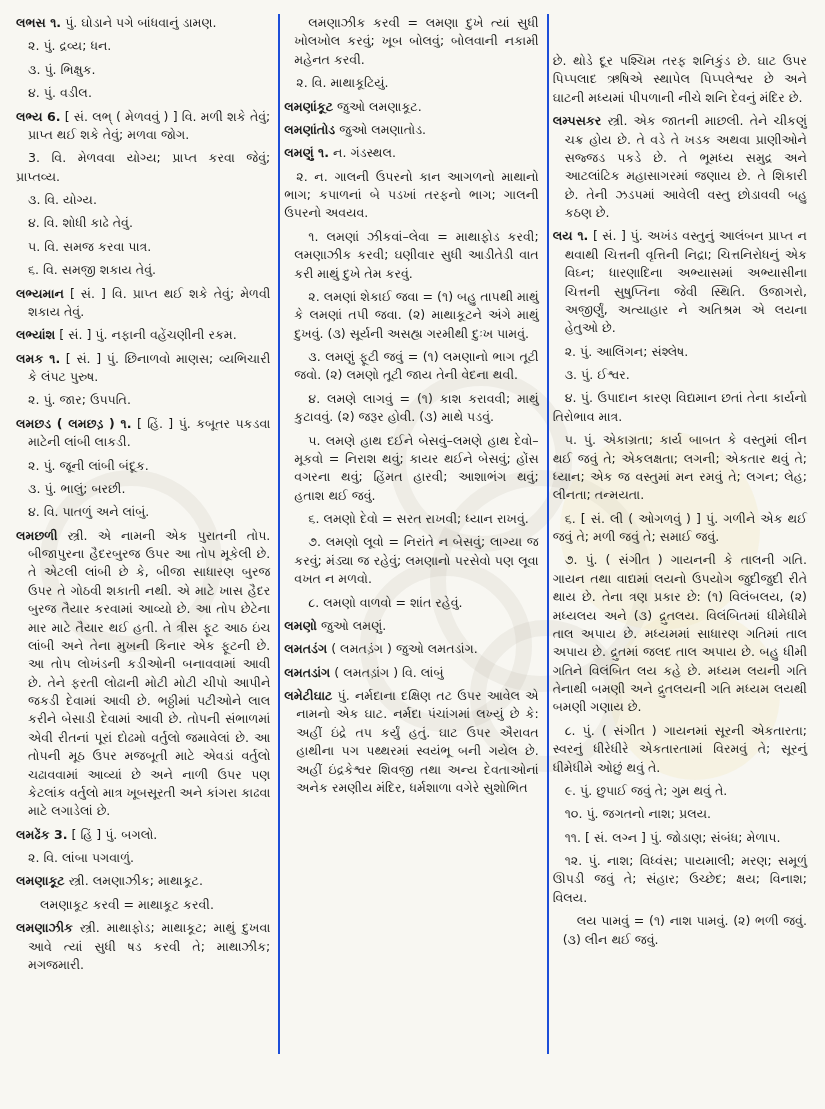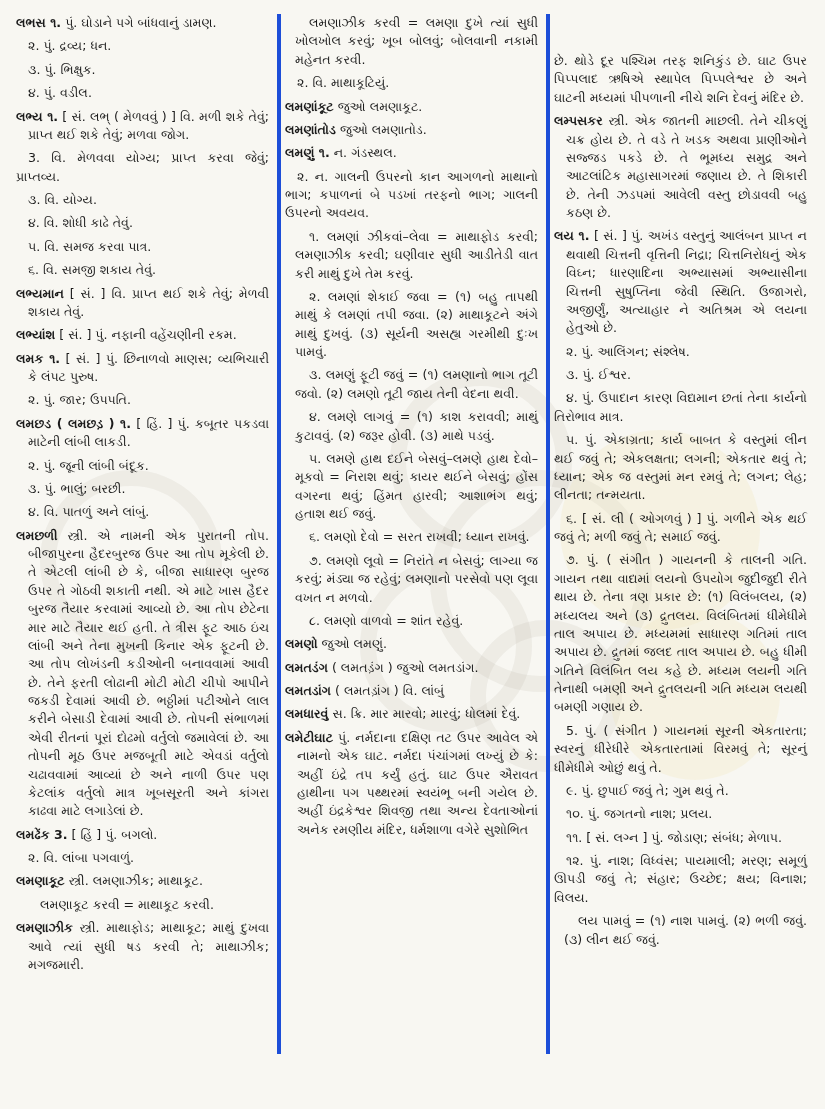--- a/index.html
+++ b/index.html
@@ -47,21 +47,21 @@
   }
   .col{
     flex:1 1 0;
     box-sizing:border-box;
     padding:0 8px 0 4px;
     font-size:12.6px;
     line-height:1.46;
     text-align:justify;
     overflow:hidden;
   }
-  .col.c1,.col.c2{border-right:4px solid #1d4ed8;}
+  .col.c1,.col.c2{border-right:2px solid #1d4ed8;}
   .col p{margin:0 0 5px 0;}
   .col p.entry{padding-left:12px;text-indent:-12px;}
   .col p.sense{text-indent:12px;}
   .col p.idiom{padding-left:10px;text-indent:14px;}
   .col p.cont{text-indent:0;margin-top:38px;}
   b.head{font-weight:bold;}
 </style>
 </head>
 <body>
 
@@ -74,21 +74,21 @@
   <div class="wm blob wm6"></div>
   <div class="wm ring wm7"></div>
 
 
   <div class="columns">
     <div class="col c1">
         <p class="entry"><b class="head">લભસ ૧.</b> પું. ઘોડાને પગે બાંધવાનું ડામણ.</p>
         <p class="sense">૨. પું. દ્રવ્ય; ધન.</p>
         <p class="sense">૩. પું. ભિક્ષુક.</p>
         <p class="sense">૪. પું. વડીલ.</p>
-        <p class="entry"><b class="head">લભ્ય ૧.</b> [ સં. લભ્ ( મેળવવું ) ] વિ. મળી શકે તેવું; પ્રાપ્ત થઈ શકે તેવું; મળવા જોગ.</p>
+        <p class="entry"><b class="head">લભ્ય 6.</b> [ સં. લભ્ ( મેળવવું ) ] વિ. મળી શકે તેવું; પ્રાપ્ત થઈ શકે તેવું; મળવા જોગ.</p>
         <p class="sense">3. વિ. મેળવવા યોગ્ય; પ્રાપ્ત કરવા જેવું; પ્રાપ્તવ્ય.</p>
         <p class="sense">૩. વિ. યોગ્ય.</p>
         <p class="sense">૪. વિ. શોધી કાઢે તેવું.</p>
         <p class="sense">૫. વિ. સમજ કરવા પાત્ર.</p>
         <p class="sense">૬. વિ. સમજી શકાય તેવું.</p>
         <p class="entry"><b class="head">લભ્યમાન</b> [ સં. ] વિ. પ્રાપ્ત થઈ શકે તેવું; મેળવી શકાય તેવું.</p>
         <p class="entry"><b class="head">લભ્યાંશ</b> [ સં. ] પું. નફાની વહેંચણીની રકમ.</p>
         <p class="entry"><b class="head">લમક ૧.</b> [ સં. ] પું. છિનાળવો માણસ; વ્યભિચારી કે લંપટ પુરુષ.</p>
         <p class="sense">૨. પું. જાર; ઉપપતિ.</p>
         <p class="entry"><b class="head">લમછડ ( લમછડ઼ ) ૧.</b> [ હિં. ] પું. કબૂતર પકડવા માટેની લાંબી લાકડી.</p>
@@ -113,34 +113,33 @@
         <p class="idiom">૨. લમણાં શેકાઈ જવા = (૧) બહુ તાપથી માથું કે લમણાં તપી જવા. (૨) માથાકૂટને અંગે માથું દુખવું. (૩) સૂર્યની અસહ્ય ગરમીથી દુઃખ પામવું.</p>
         <p class="idiom">૩. લમણું ફૂટી જવું = (૧) લમણાનો ભાગ તૂટી જવો. (૨) લમણો તૂટી જાય તેની વેદના થવી.</p>
         <p class="idiom">૪. લમણે લાગવું = (૧) કાશ કરાવવી; માથું કુટાવવું. (૨) જરૂર હોવી. (૩) માથે પડવું.</p>
         <p class="idiom">૫. લમણે હાથ દઈને બેસવું–લમણે હાથ દેવો–મૂકવો = નિરાશ થવું; કાયર થઈને બેસવું; હોંસ વગરના થવું; હિંમત હારવી; આશાભંગ થવું; હતાશ થઈ જવું.</p>
         <p class="idiom">૬. લમણો દેવો = સરત રાખવી; ધ્યાન રાખવું.</p>
         <p class="idiom">૭. લમણો લૂવો = નિરાંતે ન બેસવું; લાગ્યા જ કરવું; મંડ્યા જ રહેવું; લમણાનો પરસેવો પણ લૂવા વખત ન મળવો.</p>
         <p class="idiom">૮. લમણો વાળવો = શાંત રહેવું.</p>
         <p class="entry"><b class="head">લમણો</b> જુઓ લમણું.</p>
         <p class="entry"><b class="head">લમતડંગ</b> ( લમતડ઼ંગ ) જુઓ લમતડાંગ.</p>
         <p class="entry"><b class="head">લમતડાંગ</b> ( લમતડ઼ાંગ ) વિ. લાંબું</p>
-        <p class="entry"><b class="head">લમધારવું</b> સ. ક્રિ. માર મારવો; મારવું; ધોલમાં દેવું.</p>
         <p class="entry"><b class="head">લમેટીઘાટ</b> પું. નર્મદાના દક્ષિણ તટ ઉપર આવેલ એ નામનો એક ઘાટ. નર્મદા પંચાંગમાં લખ્યું છે કે: અહીં ઇંદ્રે તપ કર્યું હતું. ઘાટ ઉપર ઐરાવત હાથીના પગ પથ્થરમાં સ્વયંભૂ બની ગયેલ છે. અહીં ઇંદ્રકેશ્વર શિવજી તથા અન્ય દેવતાઓનાં અનેક રમણીય મંદિર, ધર્મશાળા વગેરે સુશોભિત</p>
       </div>
     <div class="col c3">
         <p class="cont">છે. થોડે દૂર પશ્ચિમ તરફ શનિકુંડ છે. ઘાટ ઉપર પિપ્પલાદ ઋષિએ સ્થાપેલ પિપ્પલેશ્વર છે અને ઘાટની મધ્યમાં પીપળાની નીચે શનિ દેવનું મંદિર છે.</p>
         <p class="entry"><b class="head">લમ્પસકર</b> સ્ત્રી. એક જાતની માછલી. તેને ચીકણું ચક્ર હોય છે. તે વડે તે ખડક અથવા પ્રાણીઓને સજ્જડ પકડે છે. તે ભૂમધ્ય સમુદ્ર અને આટલાંટિક મહાસાગરમાં જણાય છે. તે શિકારી છે. તેની ઝડપમાં આવેલી વસ્તુ છોડાવવી બહુ કઠણ છે.</p>
         <p class="entry"><b class="head">લય ૧.</b> [ સં. ] પું. અખંડ વસ્તુનું આલંબન પ્રાપ્ત ન થવાથી ચિત્તની વૃત્તિની નિદ્રા; ચિત્તનિરોધનું એક વિઘ્ન; ધારણાદિના અભ્યાસમાં અભ્યાસીના ચિત્તની સુષુપ્તિના જેવી સ્થિતિ. ઉજાગરો, અજીર્ણું, અત્યાહાર ને અતિશ્રમ એ લયના હેતુઓ છે.</p>
         <p class="sense">૨. પું. આલિંગન; સંશ્લેષ.</p>
         <p class="sense">૩. પું. ઈશ્વર.</p>
         <p class="sense">૪. પું. ઉપાદાન કારણ વિદ્યમાન છતાં તેના કાર્યનો તિરોભાવ માત્ર.</p>
         <p class="sense">૫. પું. એકાગ્રતા; કાર્ય બાબત કે વસ્તુમાં લીન થઈ જવું તે; એકલક્ષતા; લગની; એકતાર થવું તે; ધ્યાન; એક જ વસ્તુમાં મન રમવું તે; લગન; લેહ; લીનતા; તન્મયતા.</p>
         <p class="sense">૬. [ સં. લી ( ઓગળવું ) ] પું. ગળીને એક થઈ જવું તે; મળી જવું તે; સમાઈ જવું.</p>
         <p class="sense">૭. પું. ( સંગીત ) ગાયનની કે તાલની ગતિ. ગાયન તથા વાદ્યમાં લયનો ઉપયોગ જુદીજુદી રીતે થાય છે. તેના ત્રણ પ્રકાર છે: (૧) વિલંબલય, (૨) મધ્યલય અને (૩) દ્રુતલય. વિલંબિતમાં ધીમેધીમે તાલ અપાય છે. મધ્યમમાં સાધારણ ગતિમાં તાલ અપાય છે. દ્રુતમાં જલદ તાલ અપાય છે. બહુ ધીમી ગતિને વિલંબિત લય કહે છે. મધ્યમ લયની ગતિ તેનાથી બમણી અને દ્રુતલયની ગતિ મધ્યમ લયથી બમણી ગણાય છે.</p>
-        <p class="sense">5. પું. ( સંગીત ) ગાયનમાં સૂરની એકતારતા; સ્વરનું ધીરેધીરે એકતારતામાં વિરમવું તે; સૂરનું ધીમેધીમે ઓછું થવું તે.</p>
+        <p class="sense">૮. પું. ( સંગીત ) ગાયનમાં સૂરની એકતારતા; સ્વરનું ધીરેધીરે એકતારતામાં વિરમવું તે; સૂરનું ધીમેધીમે ઓછું થવું તે.</p>
         <p class="sense">૯. પું. છુપાઈ જવું તે; ગુમ થવું તે.</p>
         <p class="sense">૧૦. પું. જગતનો નાશ; પ્રલય.</p>
         <p class="sense">૧૧. [ સં. લગ્ન ] પું. જોડાણ; સંબંધ; મેળાપ.</p>
         <p class="sense">૧૨. પું. નાશ; વિધ્વંસ; પાયમાલી; મરણ; સમૂળું ઊપડી જવું તે; સંહાર; ઉચ્છેદ; ક્ષય; વિનાશ; વિલય.</p>
         <p class="idiom">લય પામવું = (૧) નાશ પામવું. (૨) ભળી જવું. (૩) લીન થઈ જવું.</p>
       </div>
   </div>
 </div>
 
 </body></html>

